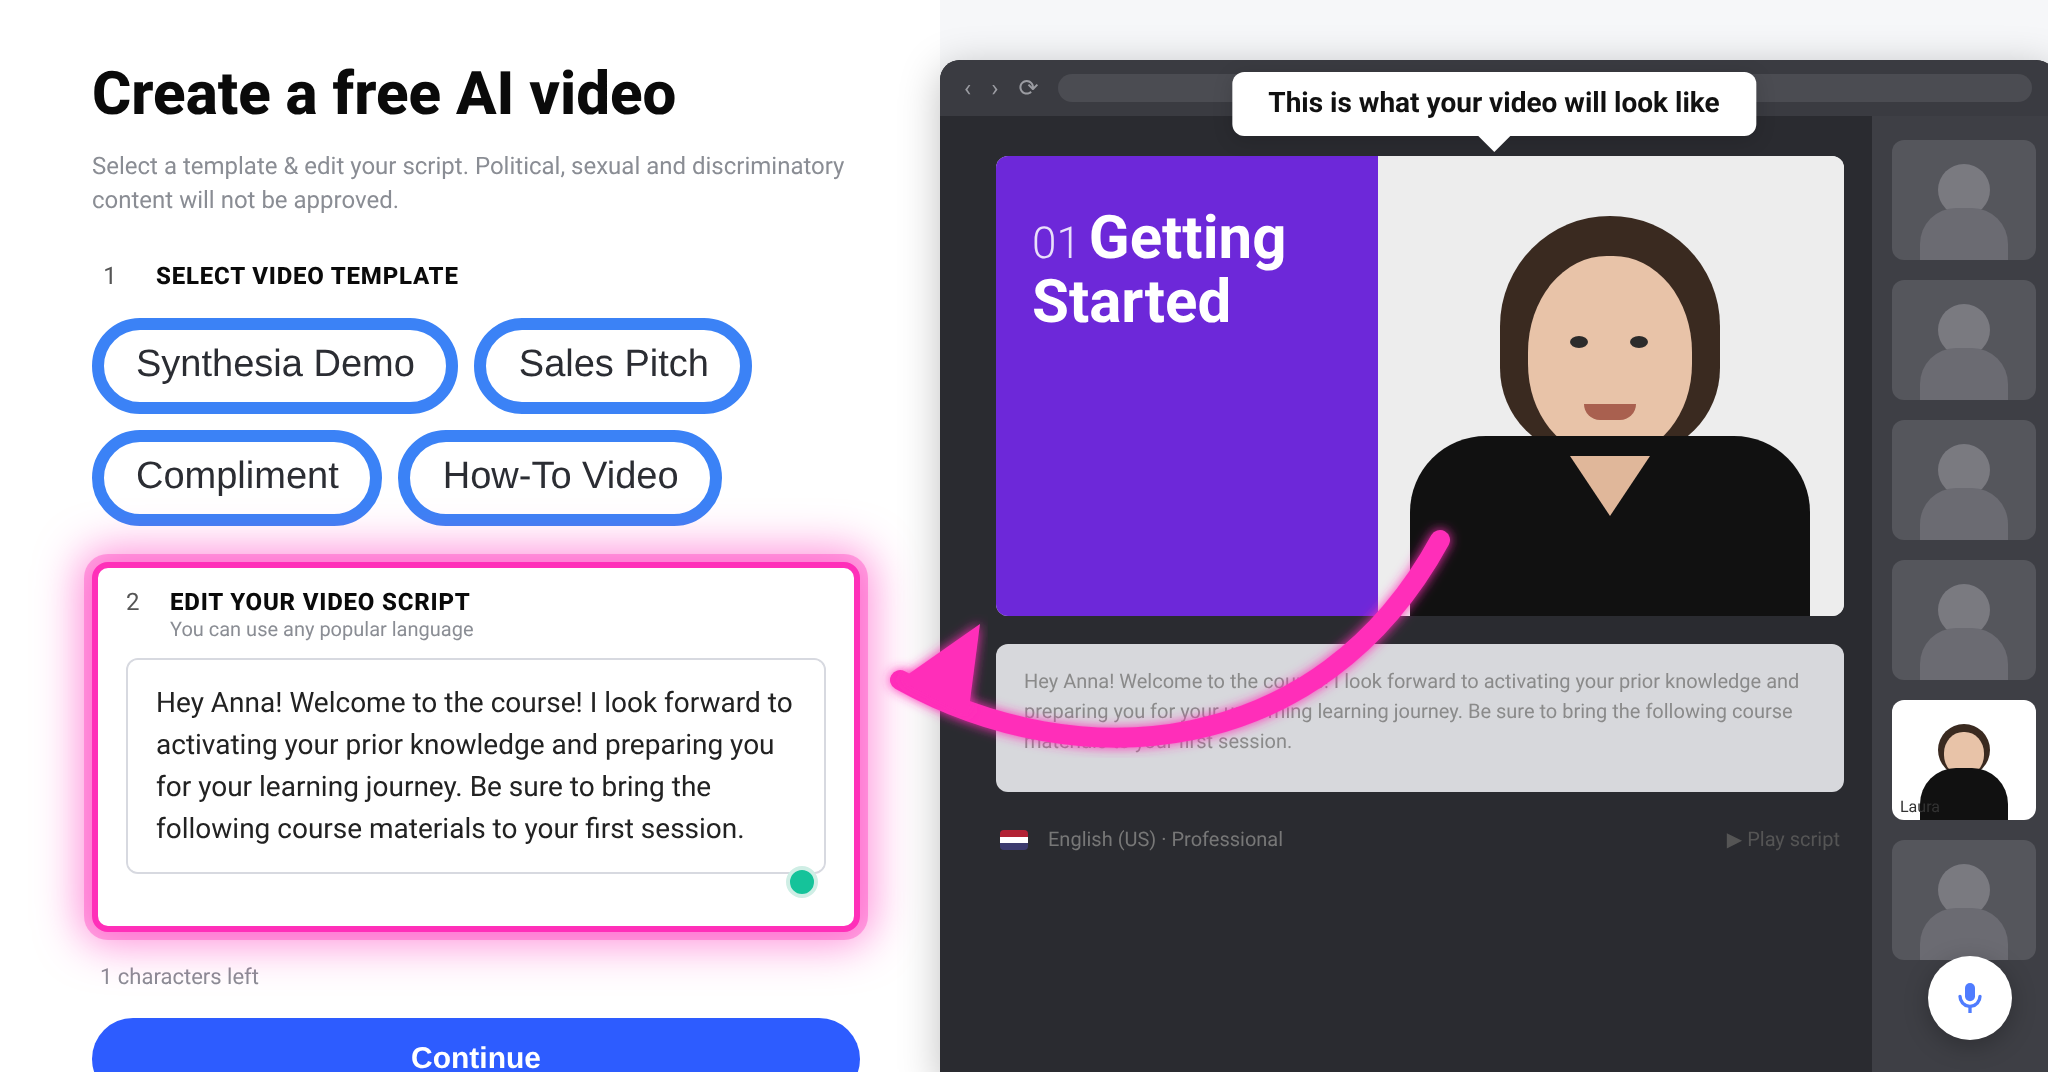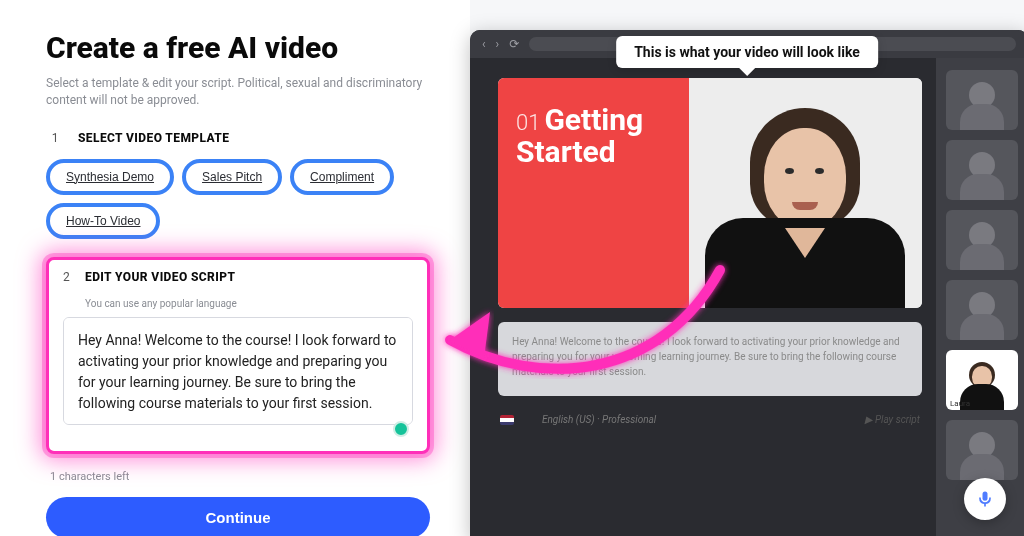--- a/index.html
+++ b/index.html
@@ -53,28 +53,27 @@
     letter-spacing: .4px;
     color: #0a0a0a;
   }
   .chips {
     display: flex;
     flex-wrap: wrap;
     gap: 8px 8px;
     margin-bottom: 18px;
   }
   .chip {
-    border: 4px solid #3b82f6;
+    border: 6px solid #3b82f6;
     border-radius: 999px;
     padding: 7px 16px;
-    font-size: 12px;
+    font-size: 19px;
     color: #2b2d33;
     background: #fff;
     cursor: pointer;
-    text-decoration: underline;
   }
   .chip.active {
     background: #2d5cff;
     border-color: #2d5cff;
     color: #fff;
     font-weight: 600;
   }
   
   .script-box {
     border: 3px solid #ff2fb9;
@@ -99,21 +98,21 @@
   }
   .script-head .txt .t1 {
     font-size: 12px;
     font-weight: 800;
     letter-spacing: .4px;
     color: #0a0a0a;
   }
   .script-head .txt .t2 {
     font-size: 10px;
     color: #8a8d94;
-    margin-top: 14px;
+    margin-top: 2px;
   }
   .script-textarea {
     width: 100%;
     min-height: 108px;
     border: 1px solid #d7d9e0;
     border-radius: 6px;
     padding: 12px 14px;
     font-size: 14px;
     line-height: 1.5;
     color: #222;
@@ -220,21 +219,21 @@
   .stage {
     height: 230px;
     background: #e9e9ea;
     border-radius: 6px;
     position: relative;
     overflow: hidden;
     display: flex;
   }
   .slide {
     flex: 0 0 45%;
-    background: #ef4444;
+    background: #6d28d9;
     color: #fff;
     padding: 26px 18px;
   }
   .slide-num { font-size: 22px; font-weight: 300; opacity: .85; }
   .slide-title { font-size: 30px; font-weight: 700; line-height: 1.05; margin-top: -2px; }
   .avatar-area {
     flex: 1;
     position: relative;
     background: #ededed;
     display: flex;
@@ -266,25 +265,24 @@
     padding: 12px 14px;
     font-size: 10px;
     color: #8a8a8a;
     line-height: 1.5;
     position: relative;
     min-height: 74px;
   }
   .lang-row {
     display: flex;
     align-items: center;
-    gap: 28px;
+    gap: 10px;
     font-size: 10px;
     color: #777;
     padding: 4px 2px 0 2px;
-    font-style: italic;
   }
   .lang-row .flag {
     width: 14px; height: 10px; background: linear-gradient(#b22234 33%, #fff 33% 66%, #3c3b6e 66%); border-radius: 2px;
   }
   .lang-row .spacer { flex: 1; }
   .play { font-size: 10px; color: #555; }
 
   
   .avatars {
     flex: 0 0 92px;

